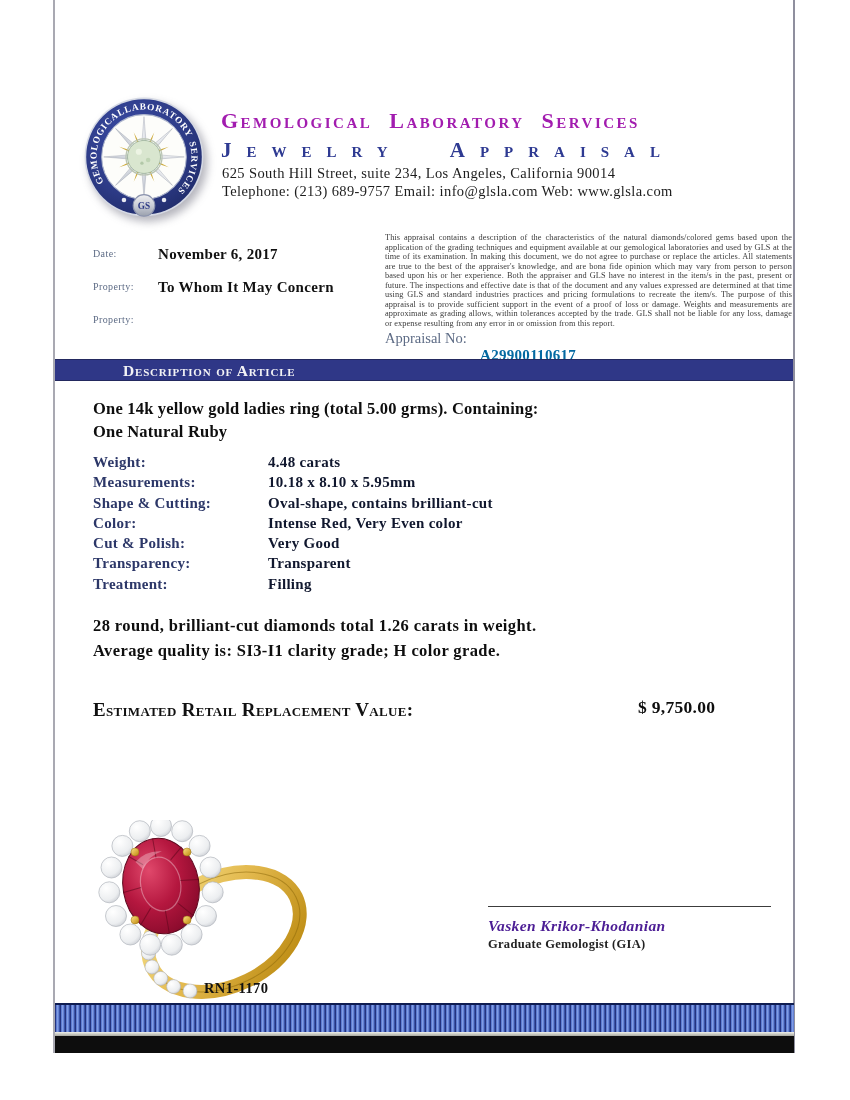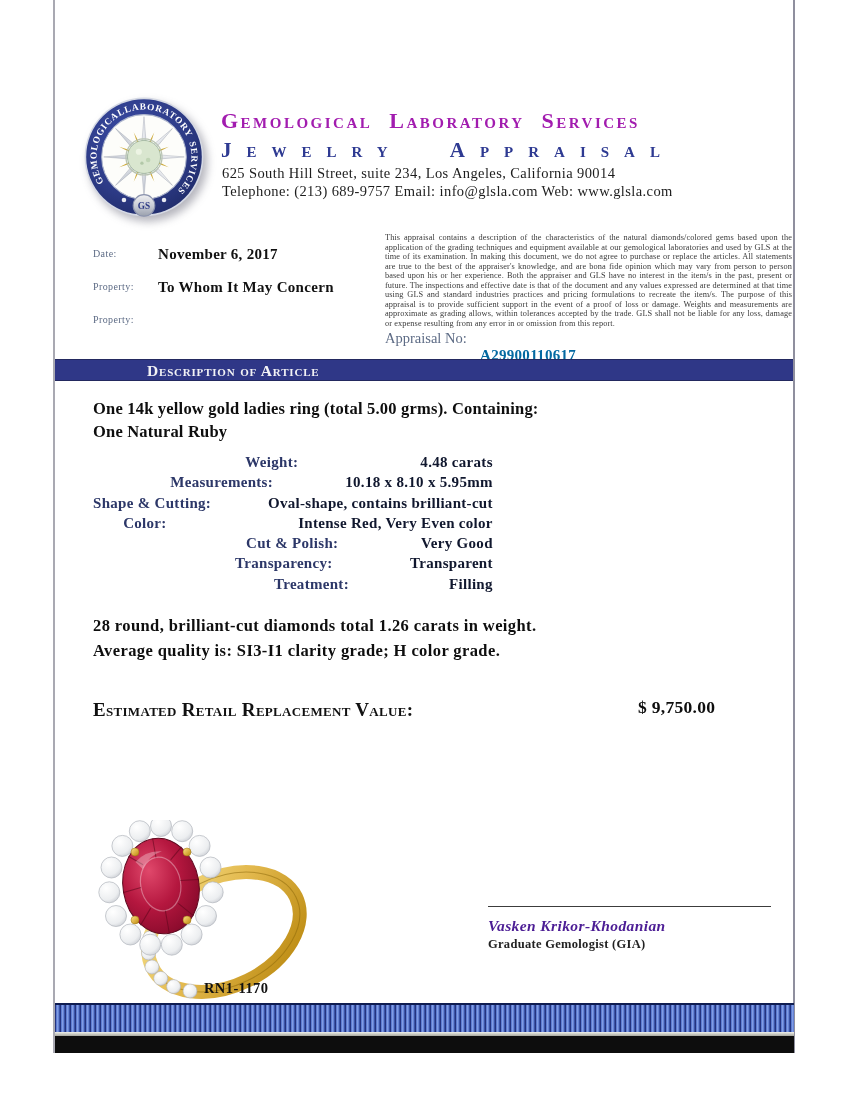--- a/index.html
+++ b/index.html
@@ -52,28 +52,28 @@
   .appraisal-label { left: 385px; top: 330px; font-size: 14.5px; color: #5d6b85; }
   .appraisal-value { left: 480px; top: 329px; font-size: 15px; font-weight: bold; color: #0369a1; letter-spacing: 0.3px; margin-top: 18px; }
 
   
   .banner {
     left: 55px; top: 359px; width: 738px; height: 22px;
     background: #2f3787; border-top: 1px solid #23295f; border-bottom: 1px solid #23295f;
     color: #f2f2f5;
   }
   .banner span {
-    display: inline-block; padding-left: 92px; line-height: 21px;
+    display: inline-block; padding-left: 68px; line-height: 21px;
     font-variant: small-caps; font-weight: bold; font-size: 15.5px; letter-spacing: 0.8px;
   }
 
   
   .intro { left: 93px; top: 397px; font-size: 16.5px; font-weight: bold; color: #0e0e0e; line-height: 23px; letter-spacing: 0.2px; }
   .attrs { left: 93px; top: 454px; }
-  .attr-row { display: flex; height: 20.3px; justify-content: flex-end; }
+  .attr-row { display: flex; height: 20.3px; }
   .attr-row .lbl { width: 175px; font-size: 15px; font-weight: bold; color: #2c3768; letter-spacing: 0.3px; }
   .attr-row .val { font-size: 15px; font-weight: bold; color: #10172e; letter-spacing: 0.3px; }
   .diamonds { left: 93px; top: 614px; font-size: 16.5px; font-weight: bold; color: #0e0e0e; line-height: 24.5px; letter-spacing: 0.4px; }
 
   
   .valuation-label {
     left: 93px; top: 699px;
     font-variant: small-caps; font-weight: bold; font-size: 19px; color: #111; letter-spacing: 0.3px;
   }
   .valuation-amount { left: 638px; top: 697px; font-size: 17.5px; font-weight: bold; color: #0e0e0e; letter-spacing: 0.3px; text-align: center; }

